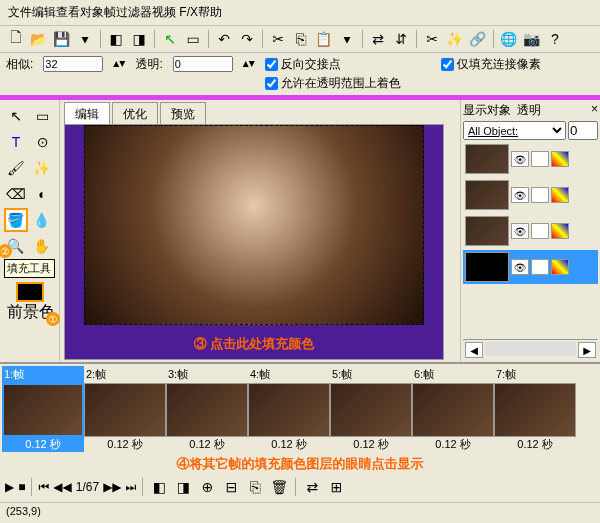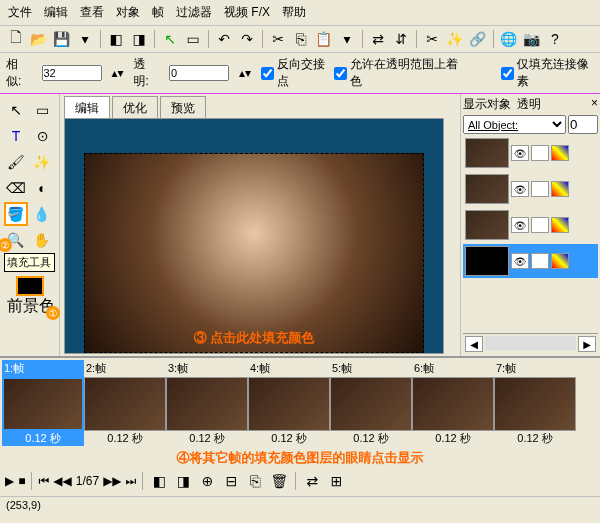--- a/index.html
+++ b/index.html
@@ -1,37 +1,37 @@
 <!DOCTYPE html>
 <html><head>
 <meta charset="utf-8">
 <style>
 * { box-sizing: border-box; margin: 0; padding: 0; font-family: "Microsoft YaHei", Arial, sans-serif; }
 body { width: 600px; height: 523px; background: #ece9d8; font-size: 12px; overflow: hidden; }
-.menubar { display: flex; gap: 12px; padding: 4px 8px; border-bottom: 1px solid #c0c0c0; color: #000; }
+.menubar { display: flex; padding: 4px 8px; border-bottom: 1px solid #c0c0c0; color: #000; }
 .menubar span { cursor: default; }
 .toolbar { display: flex; gap: 3px; padding: 3px 6px; border-bottom: 1px solid #c0c0c0; align-items: center; flex-wrap: wrap; }
 .tbtn { width: 20px; height: 20px; display: flex; align-items: center; justify-content: center; border: 1px solid transparent; cursor: pointer; font-size: 14px; }
 .sep { width: 1px; height: 18px; background: #aca899; margin: 0 2px; }
-.optbar { display: flex; gap: 10px; padding: 3px 6px; align-items: center; border-bottom: 1px solid #d946ef; }
+.optbar { display: flex; gap: 10px; padding: 3px 6px; align-items: flex-start; border-bottom: 5px solid #d946ef; }
 .optbar label { font-size: 12px; }
 .optbar input[type=text] { width: 60px; font-size: 11px; }
-.checkbox-group { display: flex; flex-direction: row; gap: 2px; }
+.checkbox-group { display: flex; flex-direction: column; gap: 2px; }
 .checkbox-row { display: flex; align-items: center; gap: 3px; }
 .body-row { display: flex; height: 262px; }
 .left-tools { width: 60px; padding: 4px; border-right: 1px solid #c0c0c0; }
 .tool-grid { display: grid; grid-template-columns: 1fr 1fr; gap: 2px; }
 .tool { width: 24px; height: 24px; display: flex; align-items: center; justify-content: center; border: 1px solid transparent; cursor: pointer; font-size: 14px; }
 .tool.active { border: 2px solid #f90; background: #fff; }
 .swatch { width: 28px; height: 20px; background: #000; border: 2px solid #f90; margin: 4px auto 0; }
 .center { flex: 1; display: flex; flex-direction: column; }
 .tabs { display: flex; gap: 2px; padding: 2px 4px 0; font-size: 12px; }
 .tab { padding: 3px 10px 1px; border: 1px solid #999; border-bottom: none; cursor: pointer; background: #ece9d8; }
 .tab.active { background: #fff; }
-.canvas-wrap { flex: 1; background: #0c4a6e; border: 1px solid #999; margin: 0 4px 2px; display: flex; align-items: flex-end; justify-content: center; position: relative; }
+.canvas-wrap { flex: 1; background: #4c1d95; border: 1px solid #999; margin: 0 4px 2px; display: flex; align-items: flex-start; justify-content: center; position: relative; }
 .canvas { border: 1px dashed #000; background: #000; position: relative; }
 .annot { position: absolute; color: #f60; font-size: 13px; font-weight: bold; }
 .right-pane { width: 140px; border-left: 1px solid #c0c0c0; padding: 2px; display: flex; flex-direction: column; margin-left: 12px; }
 .right-head { display: flex; gap: 6px; font-size: 12px; margin-bottom: 2px; }
 .right-select { width: 100%; font-size: 11px; text-decoration: underline; }
 .layer-list { flex: 1; overflow: auto; }
 .layer { display: flex; align-items: center; gap: 2px; padding: 2px; margin-bottom: 2px; }
 .layer.active { background: #3399ff; }
 .thumb { width: 44px; height: 30px; background: linear-gradient(135deg,#3a2a1a,#5a4030); border: 1px solid #999; }
 .thumb.black { background: #000; }

